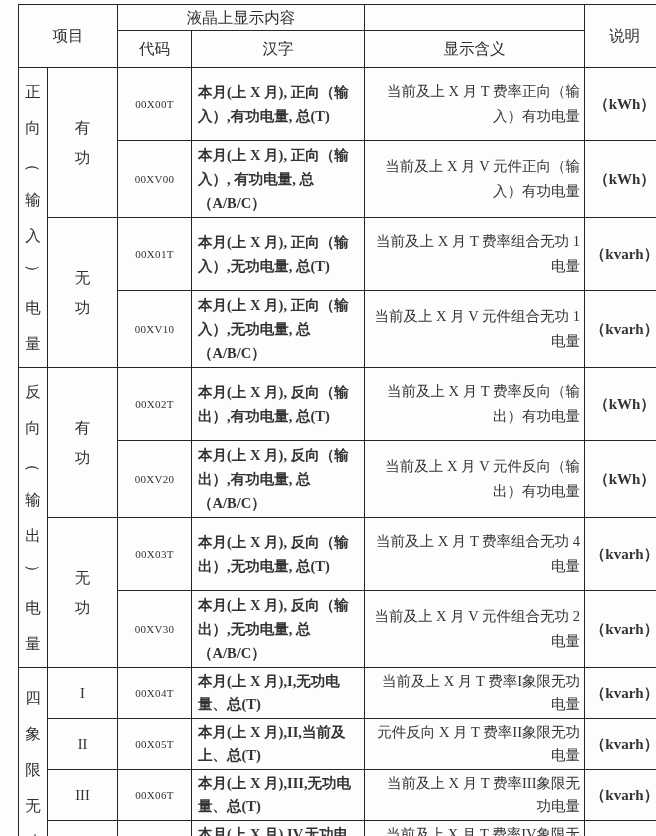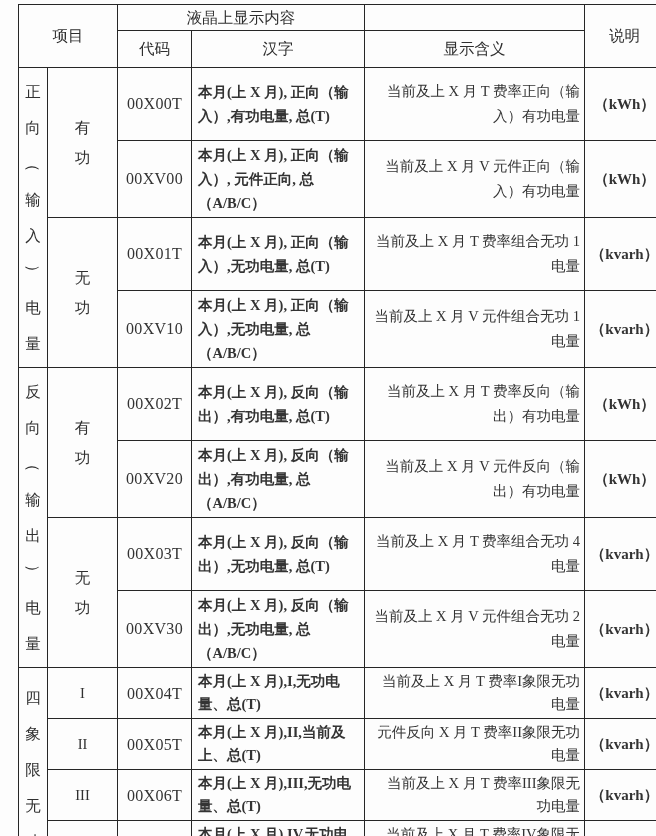--- a/index.html
+++ b/index.html
@@ -22,21 +22,21 @@
   td{
     border:1.5px solid #262626;
     text-align:center;
     vertical-align:middle;
     padding:0;
     font-size:14.5px;
     line-height:24px;
     overflow:hidden;
   }
   td.hd{font-size:15.5px;color:#2e2e2e;}
-  td.code{font-size:16px;letter-spacing:.3px;font-family:Liberation Serif, serif;}
+  td.code{font-size:11px;letter-spacing:.3px;font-family:Liberation Serif, serif;}
   td.hanzi{text-align:left;padding:2px 3px 2px 6px;line-height:24px;font-weight:bold;}
   td.meaning{text-align:right;padding:2px 4px 2px 8px;line-height:25px;}
   td.unit{font-size:15px;font-weight:bold;}
   td.quadrow{line-height:23px;}
   
   .vstack{display:inline-block;vertical-align:middle;}
   .vstack .vc{display:block;height:36px;line-height:36px;font-size:15.5px;}
   .vstack.tight .vc{height:30px;line-height:30px;}
   .vstack .vc.rot{transform:rotate(90deg);}
   td.gcell{color:#303030;}
@@ -71,21 +71,21 @@
     <tr style="height:73px">
       <td class="gcell" rowspan="4"><span class="vstack"><span class="vc">正</span><span class="vc">向</span><span class="vc rot">（</span><span class="vc">输</span><span class="vc">入</span><span class="vc rot">）</span><span class="vc">电</span><span class="vc">量</span></span></td>
       <td class="gcell" rowspan="2"><span class="vstack tight"><span class="vc">有</span><span class="vc">功</span></span></td>
       <td class="code">00X00T</td>
       <td class="hanzi">本月(上 X 月), 正向（输入）,有功电量, 总(T)</td>
       <td class="meaning">当前及上 X 月 T 费率正向（输入）有功电量</td>
       <td class="unit">（kWh）</td>
     </tr>
     <tr style="height:73px">
       <td class="code">00XV00</td>
-      <td class="hanzi">本月(上 X 月), 正向（输入）, 元件正向, 总（A/B/C）</td>
+      <td class="hanzi">本月(上 X 月), 正向（输入）, 有功电量, 总（A/B/C）</td>
       <td class="meaning">当前及上 X 月 V 元件正向（输入）有功电量</td>
       <td class="unit">（kWh）</td>
     </tr>
     <tr style="height:73px">
       <td class="gcell" rowspan="2"><span class="vstack tight"><span class="vc">无</span><span class="vc">功</span></span></td>
       <td class="code">00X01T</td>
       <td class="hanzi">本月(上 X 月), 正向（输入）,无功电量, 总(T)</td>
       <td class="meaning">当前及上 X 月 T 费率组合无功 1 电量</td>
       <td class="unit">（kvarh）</td>
     </tr>

